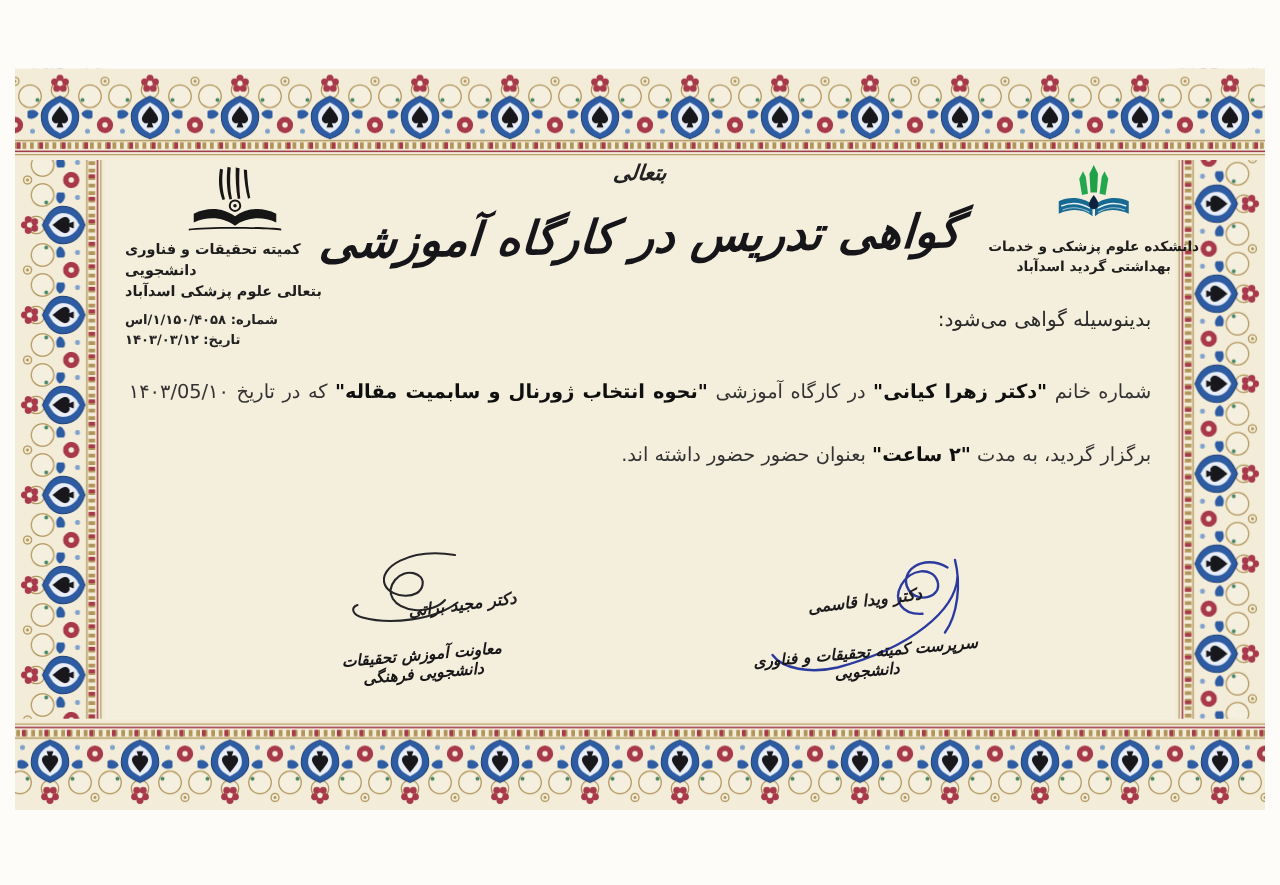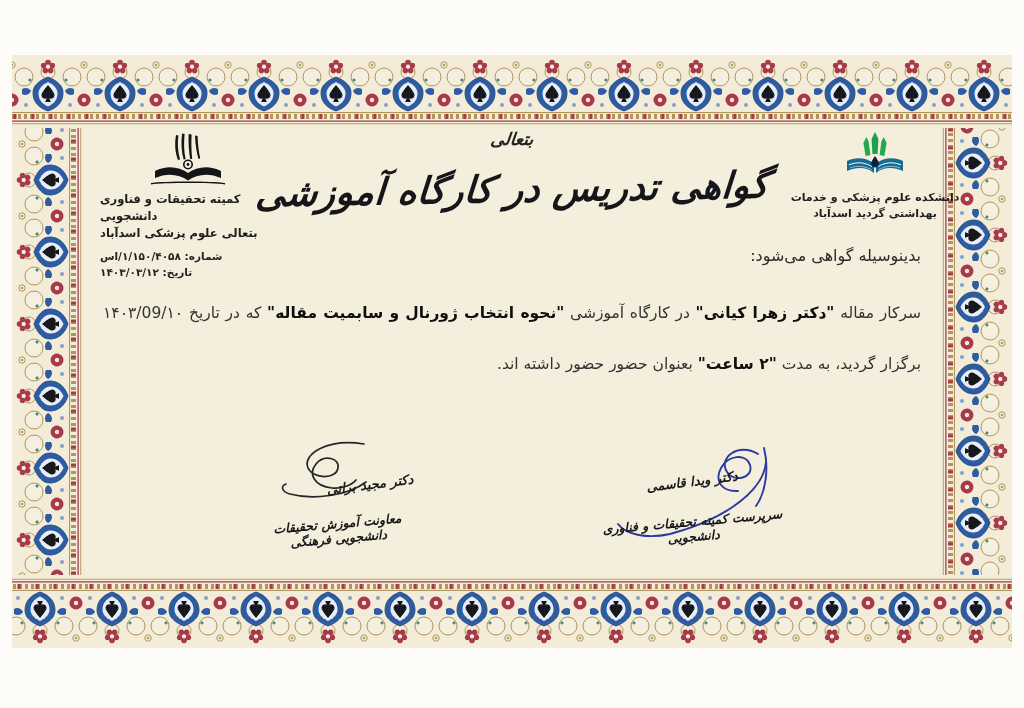--- a/index.html
+++ b/index.html
@@ -158,21 +158,21 @@
         <path d="M57 38 C50 35.2 42 36 35.4 39.8" stroke="#9cc2d2" stroke-width="0.9" fill="none"></path>
         <path d="M32 26 C29.4 29.6 28.2 31.6 28.2 33.6 A3.8 3.8 0 0 0 35.8 33.6 C35.8 31.6 34.6 29.6 32 26 Z" fill="#0e2240"></path>
       </svg>
       <div class="org-line">دانشکده علوم پزشکی و خدمات</div>
       <div class="org-line">بهداشتی گردید اسدآباد</div>
     </div>
 
     <div class="intro-line">بدینوسیله گواهی می‌شود:</div>
 
     <div class="body-par">
-      <div class="row jus"><span>سرکار مقاله </span><span class="b">"دکتر زهرا کیانی"</span><span> در کارگاه آموزشی </span><span class="b">"نحوه انتخاب ژورنال و سابمیت مقاله"</span><span> که در تاریخ ۱۴۰۳/09/۱۰</span></div>
+      <div class="row jus"><span>شماره خانم </span><span class="b">"دکتر زهرا کیانی"</span><span> در کارگاه آموزشی </span><span class="b">"نحوه انتخاب ژورنال و سابمیت مقاله"</span><span> که در تاریخ ۱۴۰۳/05/۱۰</span></div>
       <div class="row last"><span>برگزار گردید، به مدت </span><span class="b">"۲ ساعت"</span><span> بعنوان حضور حضور داشته اند.</span></div>
     </div>
 
     <svg class="sig-left-svg" width="130" height="70" viewBox="0 0 130 70" aria-hidden="true">
       <g fill="none" stroke="#26262a" stroke-width="1.7" stroke-linecap="round">
         <path d="M96 6 C60 0 34 16 40 30 C45 41 68 42 70 30 C72 20 56 16 48 26 C40 36 46 48 64 50 C74 51 84 47 88 42"></path>
         <path d="M98 44 C80 58 44 62 22 56 C14 54 12 48 18 46"></path>
       </g>
     </svg>
     <div class="signer-name name-left">دکتر مجید براتی</div>

